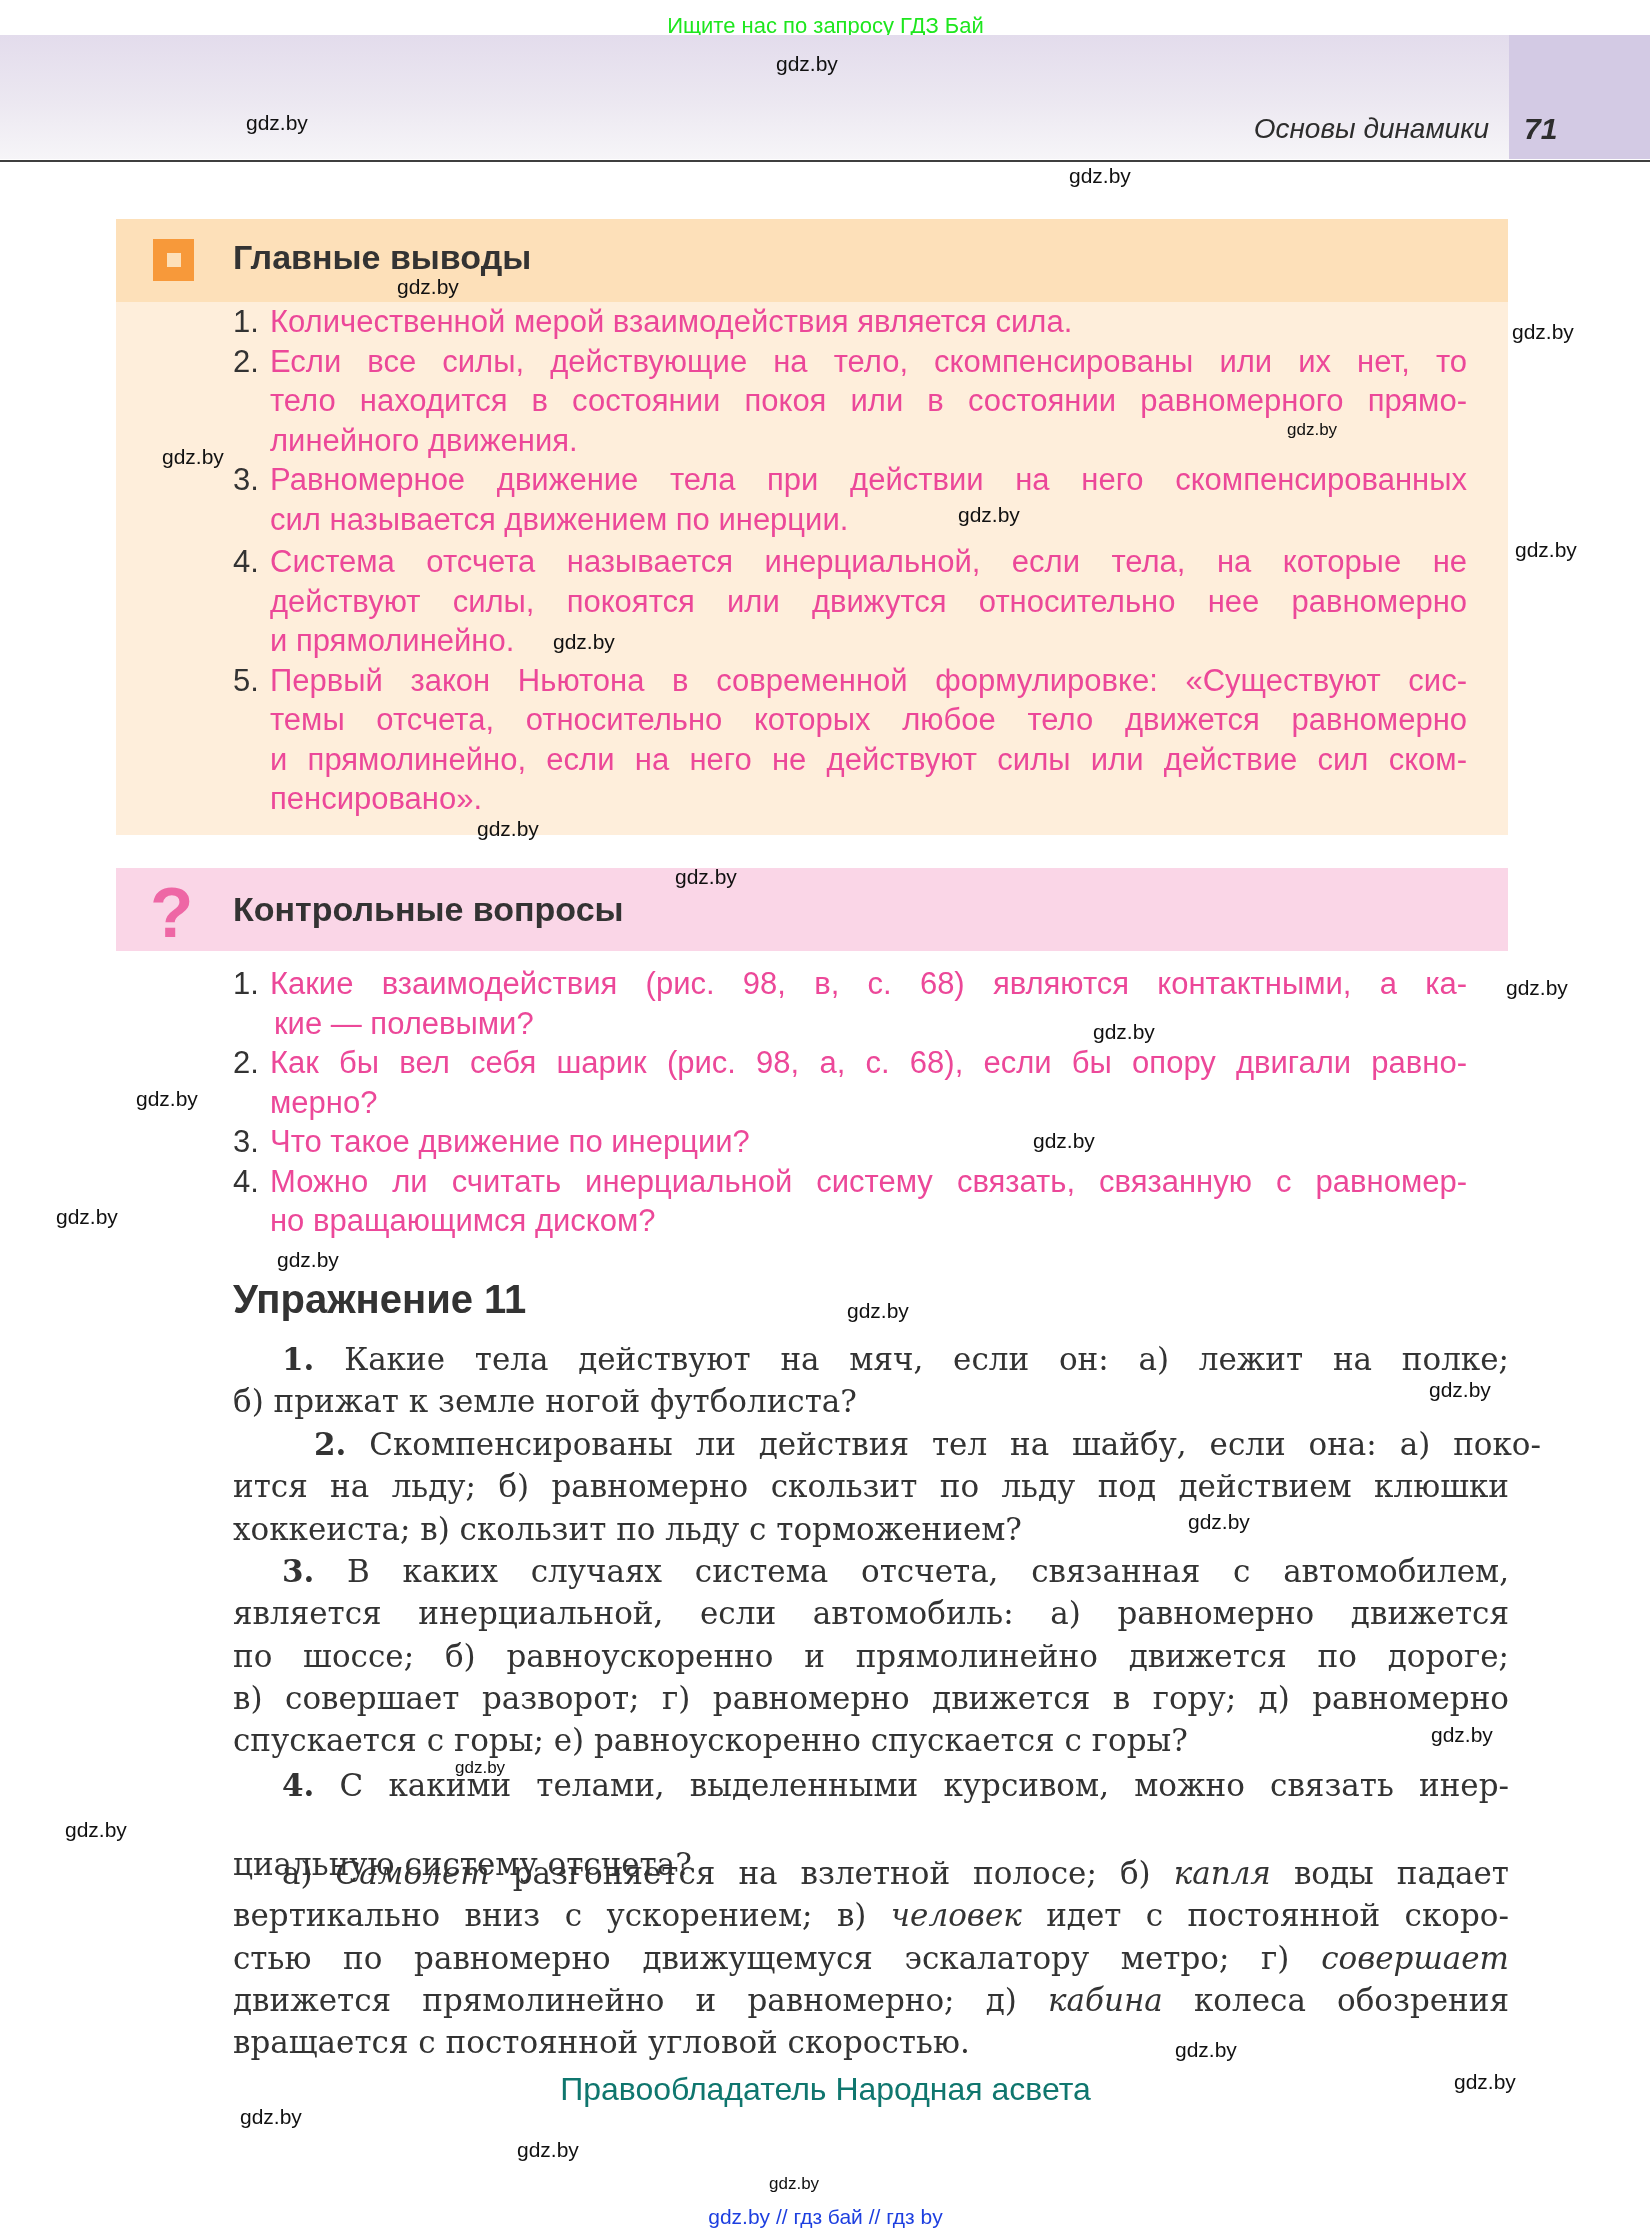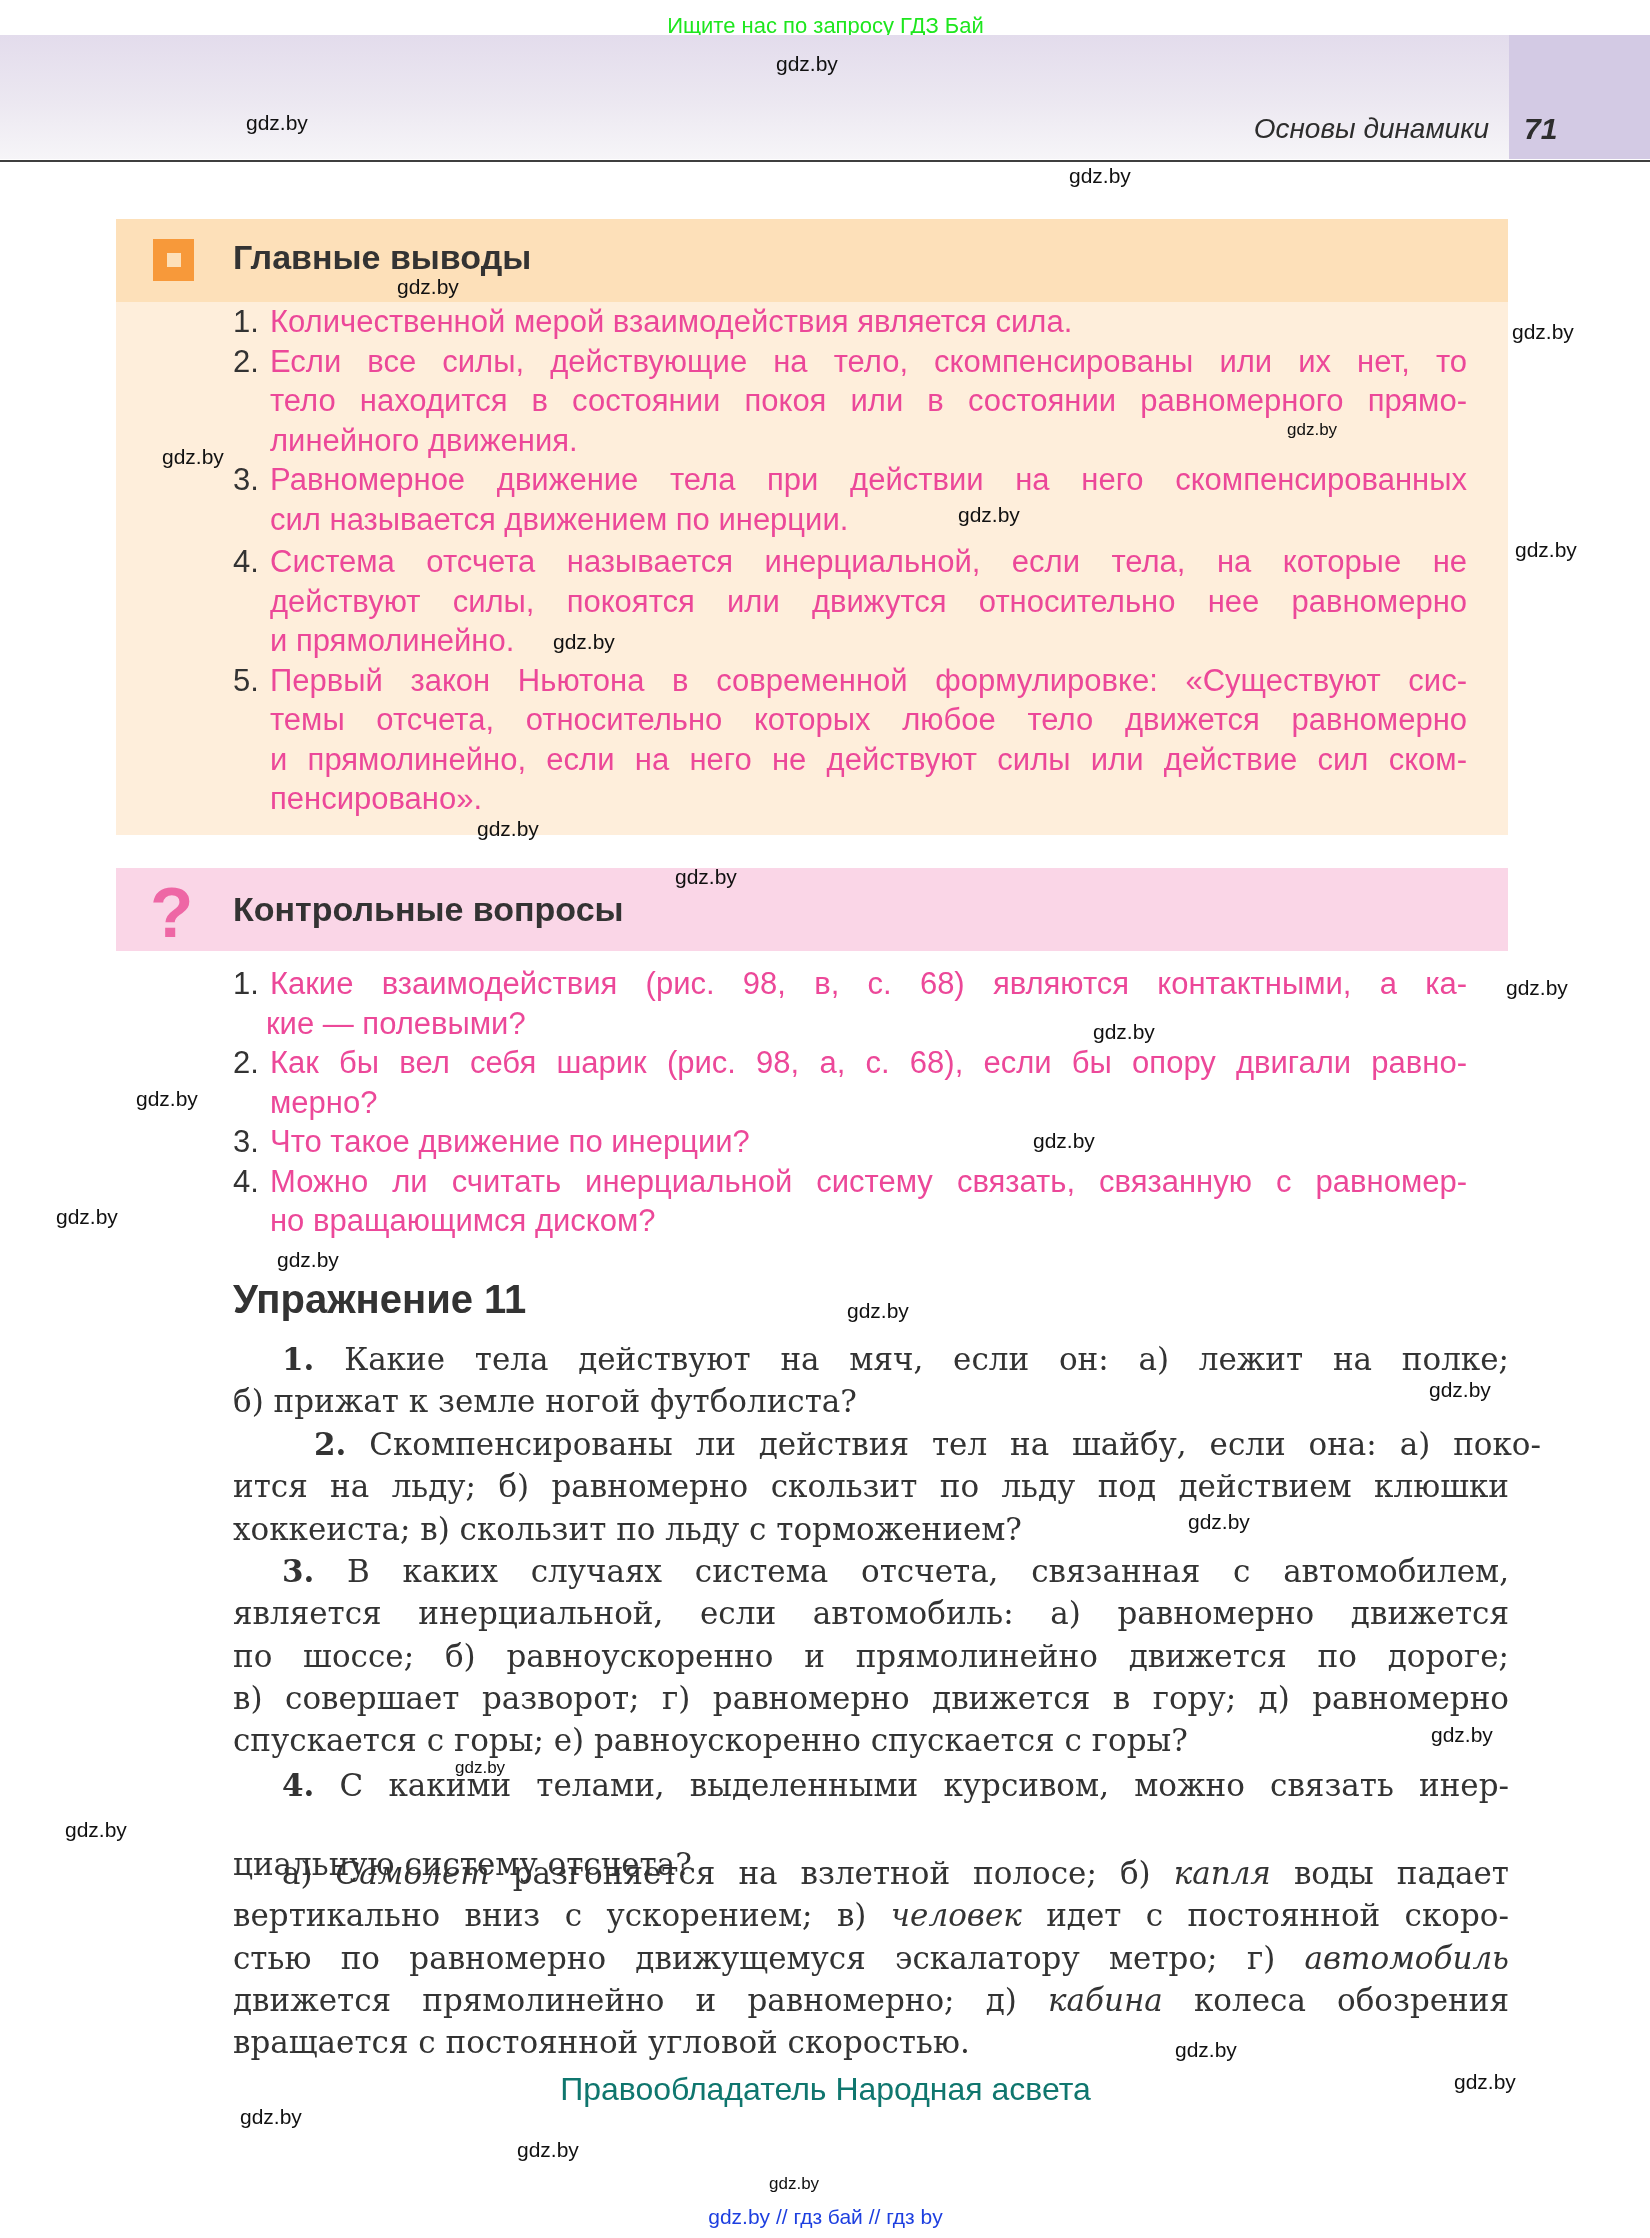--- a/index.html
+++ b/index.html
@@ -98,21 +98,21 @@
   <div class="sl" style="left:270px;top:779px;">пенсировано».</div>
 </div>
 
 <div id="questions-head" class="abs"></div>
 <div id="questions-icon" class="abs">?</div>
 <div id="questions-title" class="abs section-title">Контрольные вопросы</div>
 
 <div>
   <div class="num" style="left:233px;top:964px;">1.</div>
   <div class="sl just" style="left:270px;top:964px;width:1197px;">Какие взаимодействия (рис. 98, в, с. 68) являются контактными, а ка-</div>
-  <div class="sl" style="left:266px;top:1004px;">кие — полевыми?</div>
+  <div class="sl" style="left:274px;top:1004px;">кие — полевыми?</div>
 
   <div class="num" style="left:233px;top:1043px;">2.</div>
   <div class="sl just" style="left:270px;top:1043px;width:1197px;">Как бы вел себя шарик (рис. 98, а, с. 68), если бы опору двигали равно-</div>
   <div class="sl" style="left:270px;top:1083px;">мерно?</div>
 
   <div class="num" style="left:233px;top:1122px;">3.</div>
   <div class="sl" style="left:270px;top:1122px;">Что такое движение по инерции?</div>
 
   <div class="num" style="left:233px;top:1162px;">4.</div>
   <div class="sl just" style="left:270px;top:1162px;width:1197px;">Можно ли считать инерциальной систему связать, связанную с равномер-</div>
@@ -134,21 +134,21 @@
   <div class="el just" style="left:233px;top:1592px;width:1276px;">является инерциальной, если автомобиль: а) равномерно движется</div>
   <div class="el just" style="left:233px;top:1635px;width:1276px;">по шоссе; б) равноускоренно и прямолинейно движется по дороге;</div>
   <div class="el just" style="left:233px;top:1677px;width:1276px;">в) совершает разворот; г) равномерно движется в гору; д) равномерно</div>
   <div class="el" style="left:233px;top:1719px;">спускается с горы; е) равноускоренно спускается с горы?</div>
 
   <div class="el just" style="left:282px;top:1764px;width:1227px;"><b>4.</b> <span>С какими телами, выделенными курсивом, можно связать инер-</span></div>
   <div class="el" style="left:233px;top:1807px;margin-top:36px;">циальную систему отсчета?</div>
 
   <div class="el just" style="left:282px;top:1852px;width:1227px;"><span>а)</span> <i>Самолет</i> <span>разгоняется на взлетной полосе;</span> <span>б)</span> <i>капля</i> <span>воды падает</span></div>
   <div class="el just" style="left:233px;top:1894px;width:1276px;"><span>вертикально вниз с ускорением;</span> <span>в)</span> <i>человек</i> <span>идет с постоянной скоро-</span></div>
-  <div class="el just" style="left:233px;top:1937px;width:1276px;"><span>стью по равномерно движущемуся эскалатору метро;</span> <span>г)</span> <i>автомобиль</i></div>
+  <div class="el just" style="left:233px;top:1937px;width:1276px;"><span>стью по равномерно движущемуся эскалатору метро;</span> <span>г)</span> <i>совершает</i></div>
   <div class="el just" style="left:233px;top:1979px;width:1276px;"><span>движется прямолинейно и равномерно;</span> <span>д)</span> <i>кабина</i> <span>колеса обозрения</span></div>
   <div class="el" style="left:233px;top:2021px;">вращается с постоянной угловой скоростью.</div>
 </div>
 
 <div id="copyright" class="abs">Правообладатель Народная асвета</div>
 <div id="footer-links" class="abs">gdz.by  //  гдз бай  //  гдз by</div>
 
 <div class="wm" style="left:776px;top:52px;">gdz.by</div>
 <div class="wm" style="left:246px;top:111px;">gdz.by</div>
 <div class="wm" style="left:1069px;top:164px;">gdz.by</div>

